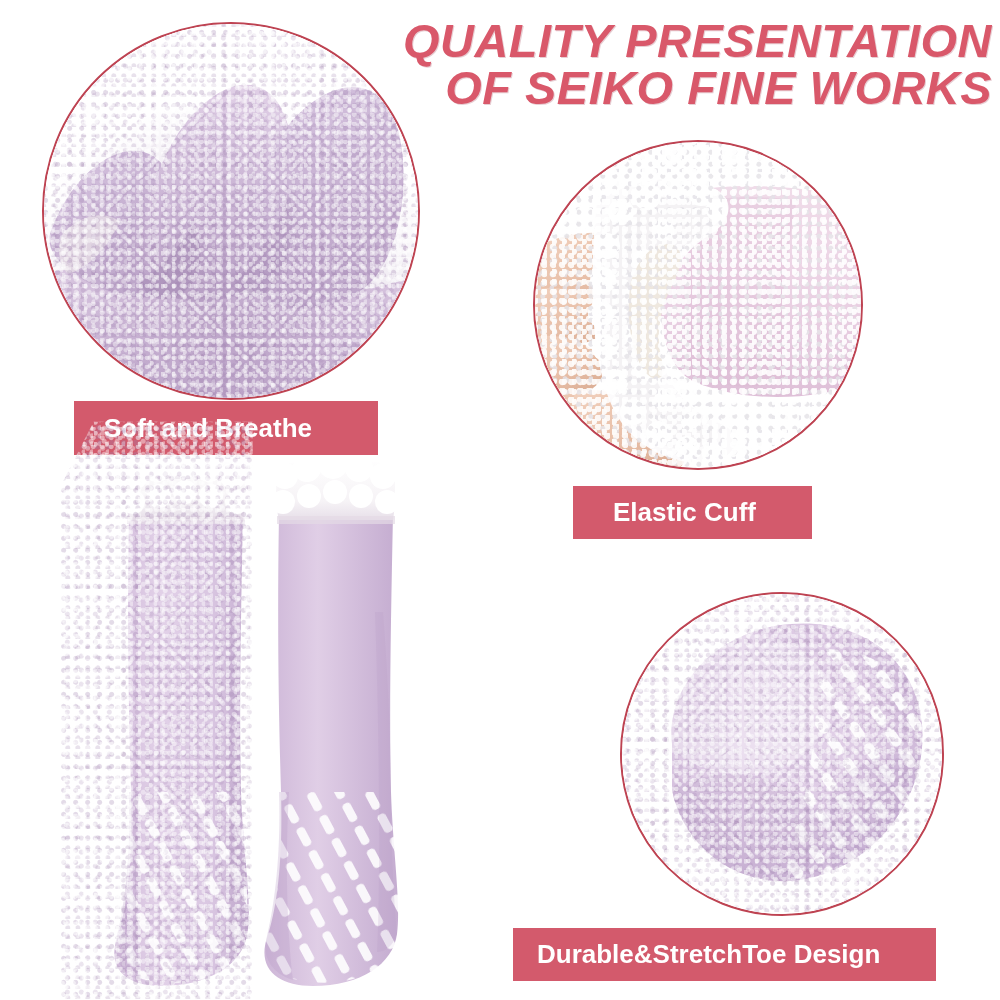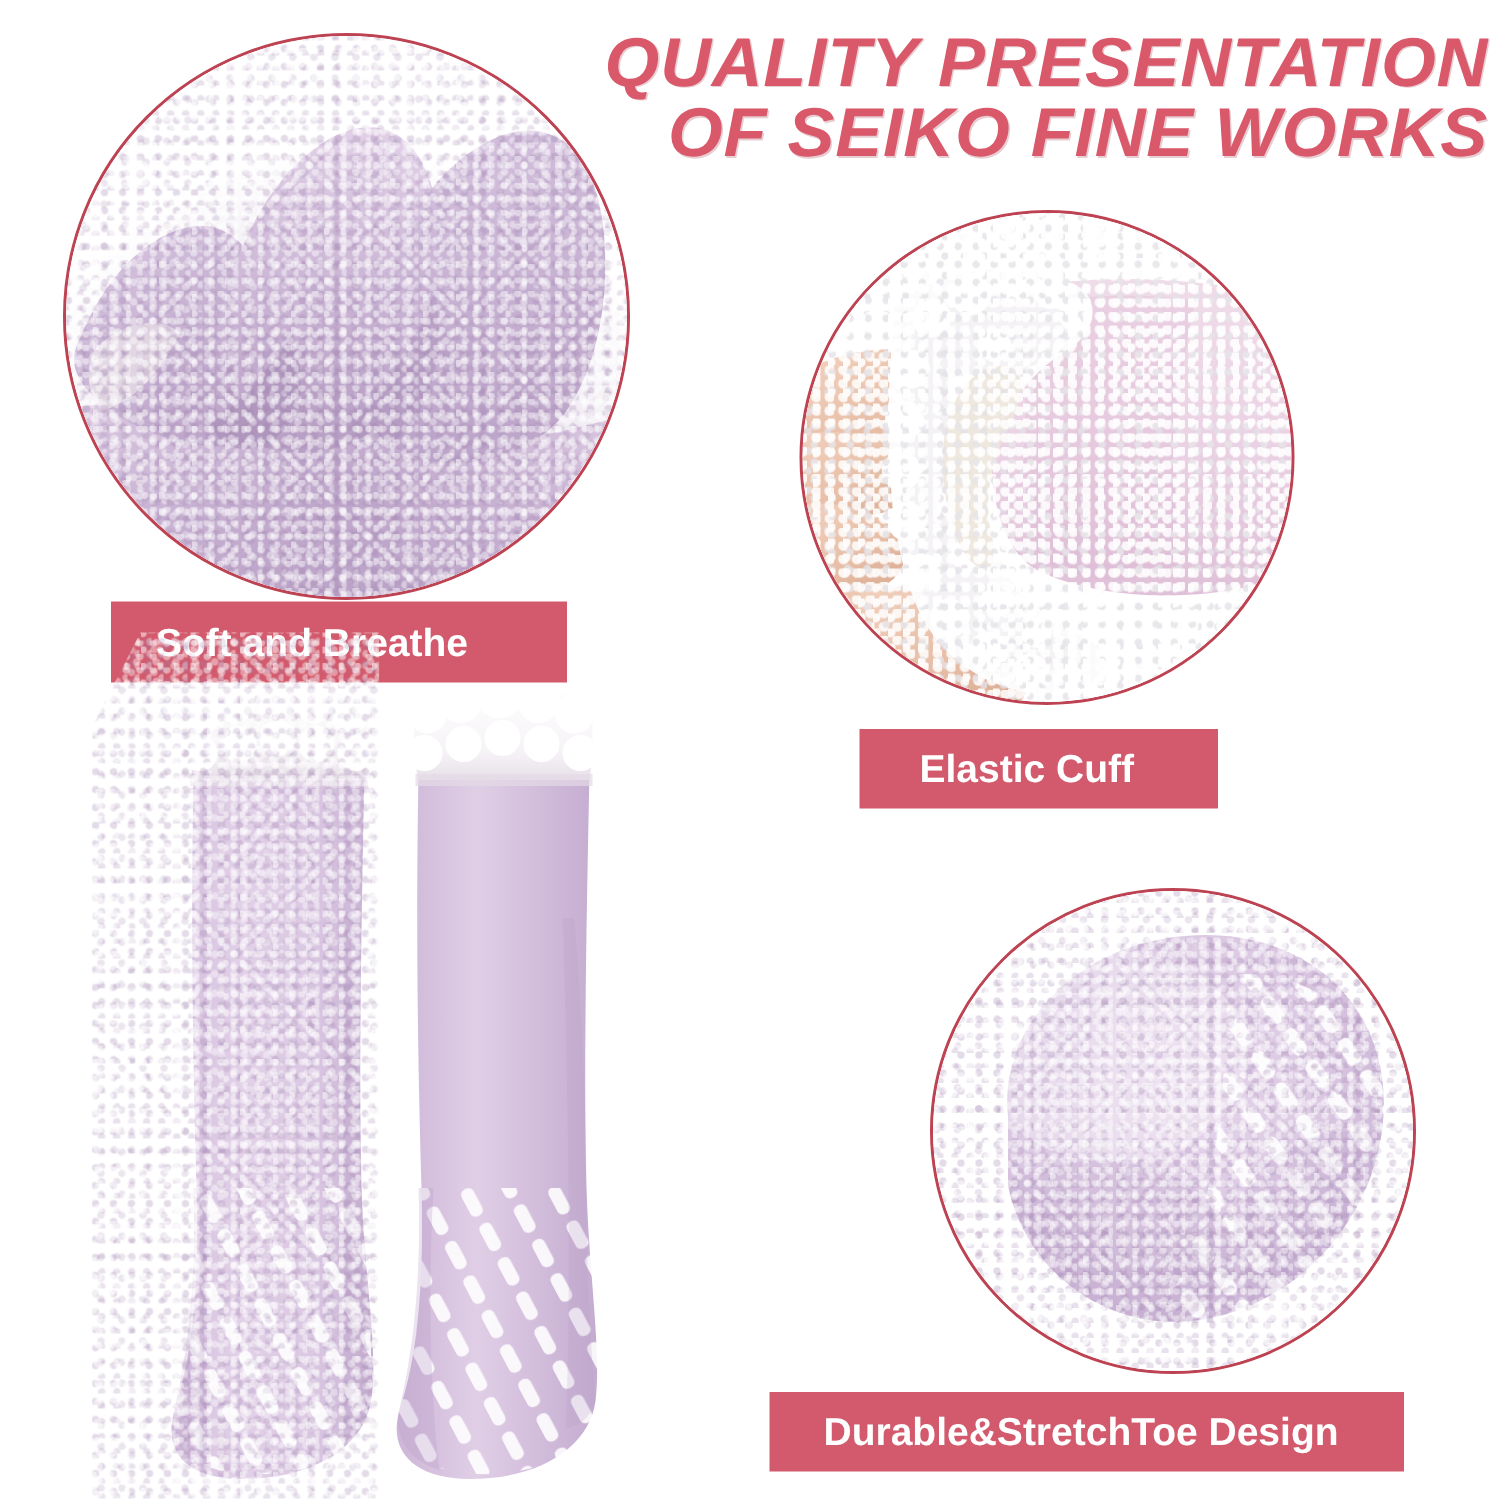--- a/index.html
+++ b/index.html
@@ -323,17 +323,17 @@
         <g clip-path="url(#clipSole)">
           <ellipse cx="120" cy="110" rx="90" ry="70" fill="#FFFFFF" opacity=".30"></ellipse>
           <ellipse cx="110" cy="240" rx="90" ry="60" fill="#B094C0" opacity=".22"></ellipse>
           <ellipse cx="280" cy="230" rx="80" ry="70" fill="#B094C0" opacity=".18"></ellipse>
         </g>
       </svg>
       <div class="fuzz"></div>
     </div>
   </div>
 
-  <div class="badge" style="left:513px;top:928px;width:423px;height:53px;font-size:26px;padding-left:36px;">
+  <div class="badge" style="left:513px;top:928px;width:423px;height:53px;font-size:26px;padding-left:24px;">
     <span>Durable&amp;StretchToe Design</span>
   </div>
 
 </div>
 
 </body></html>

